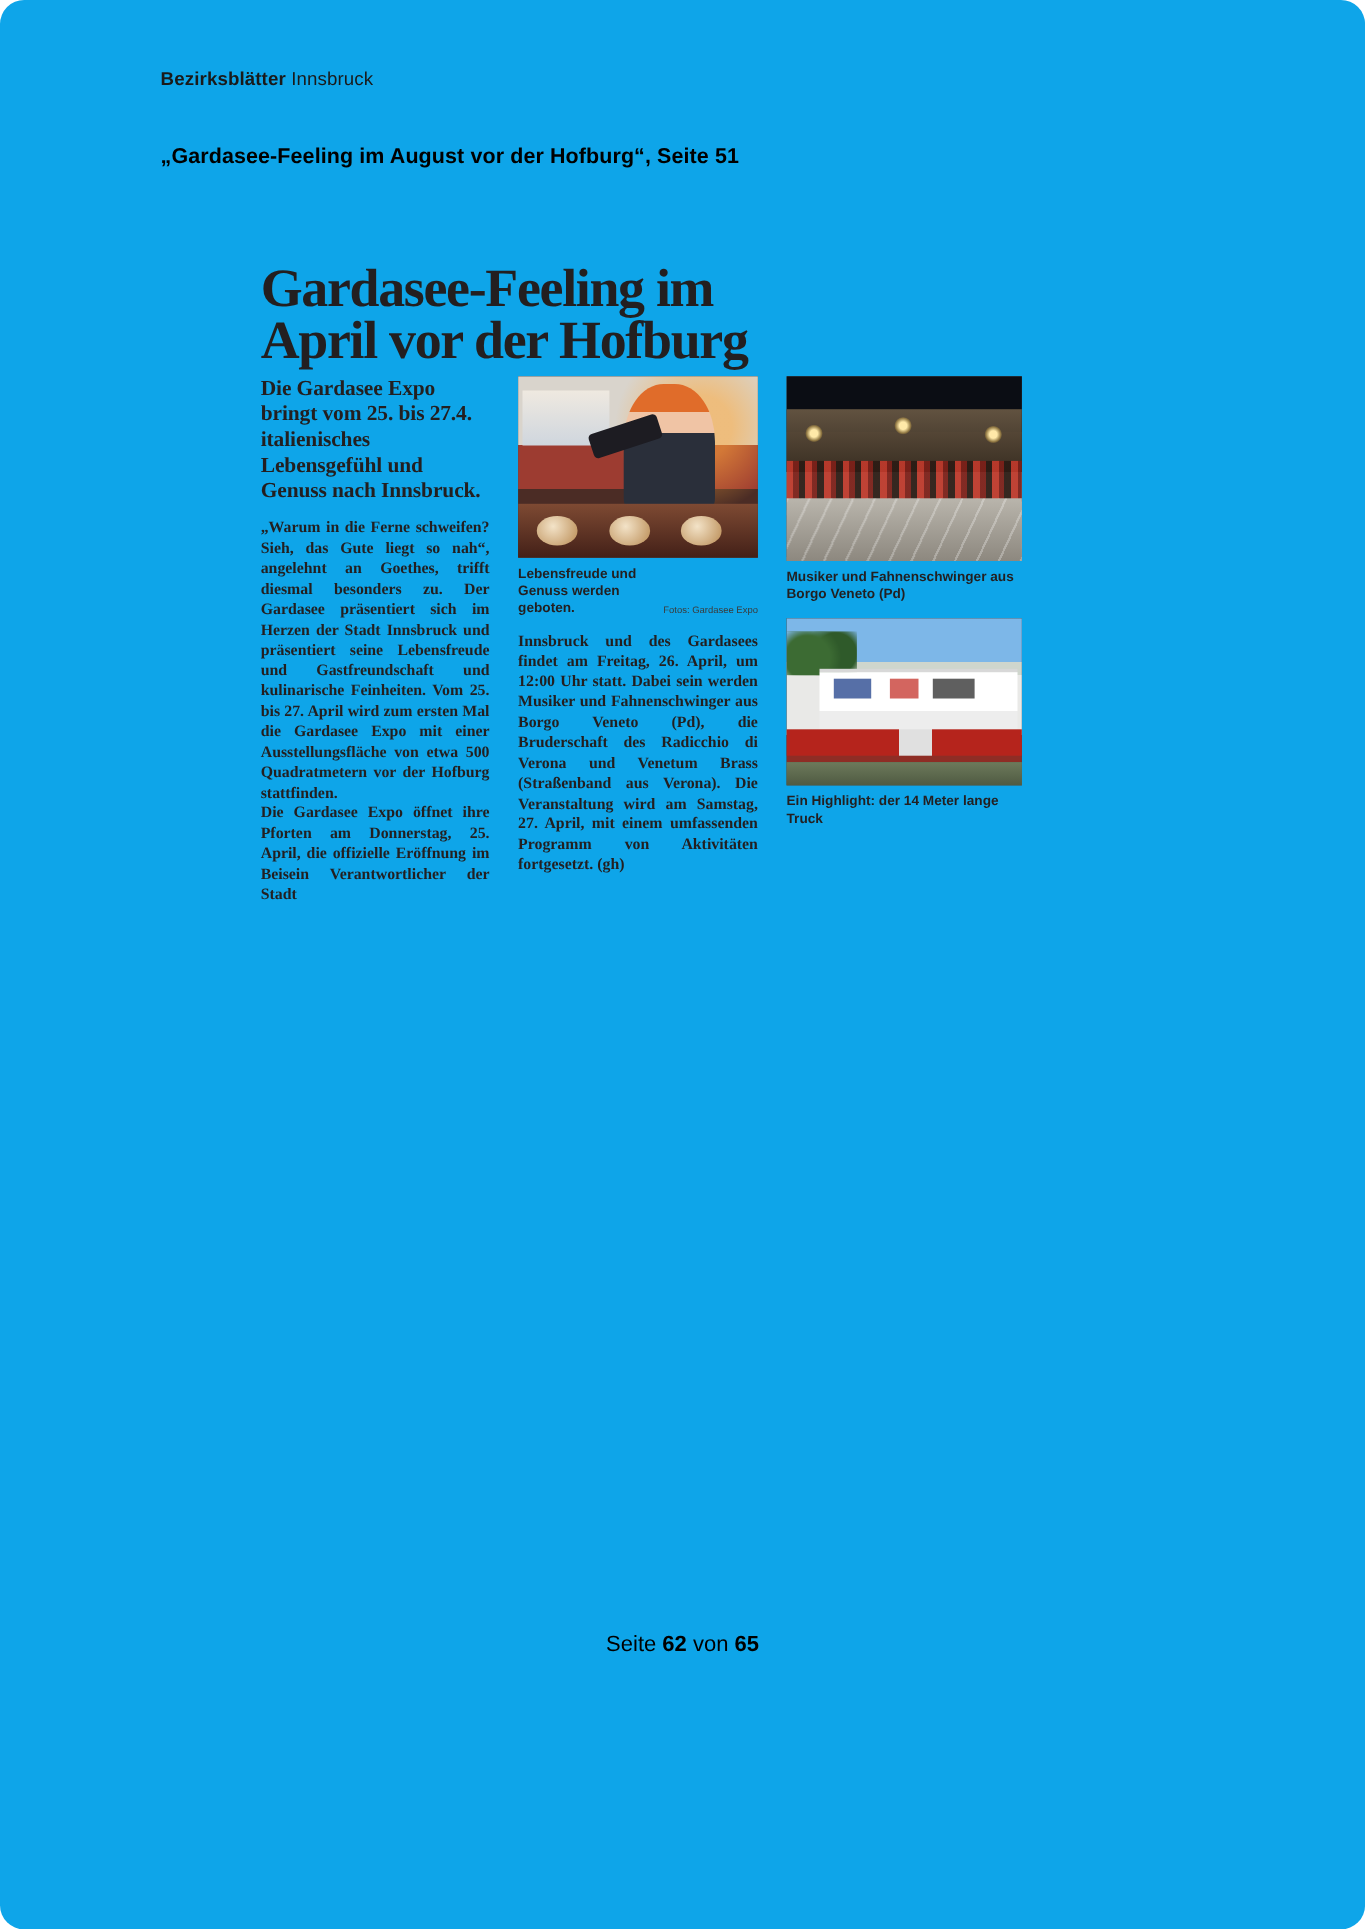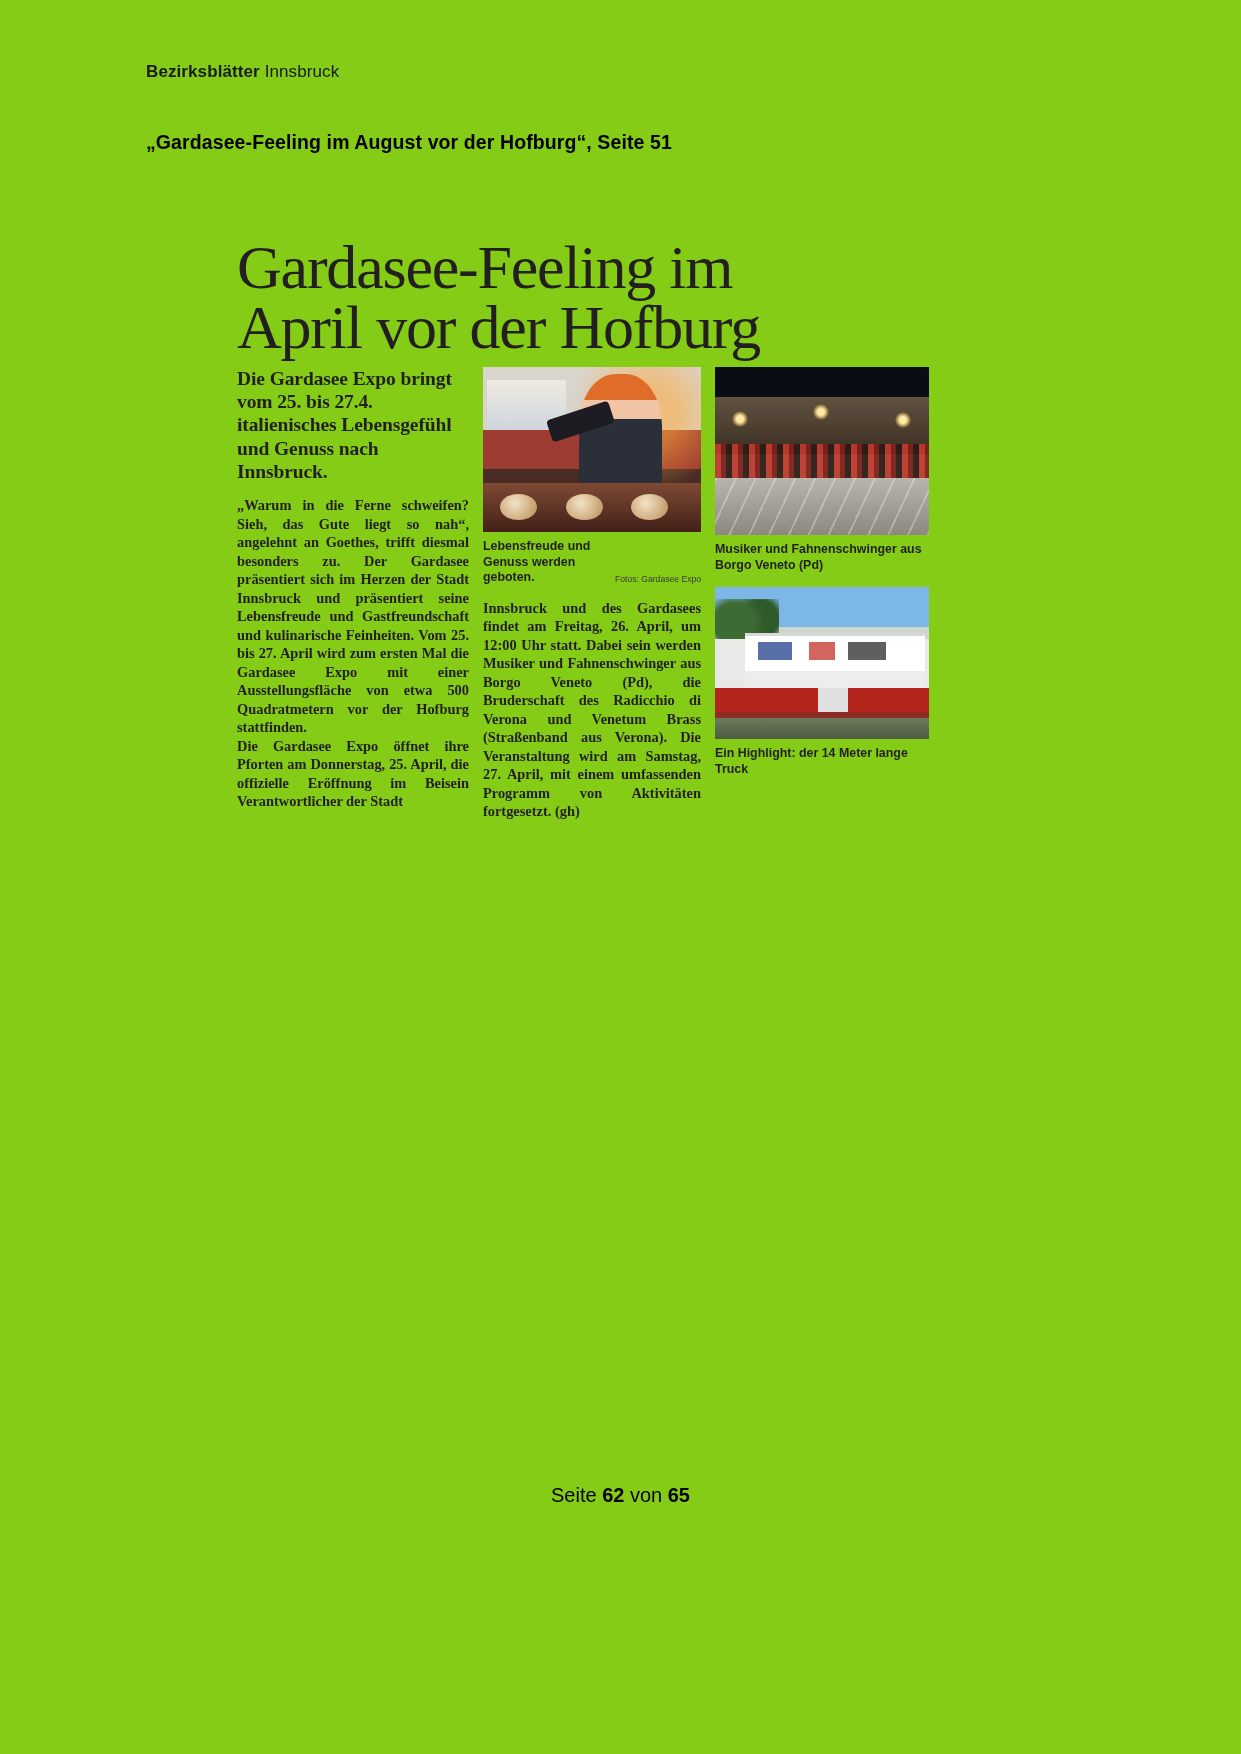--- a/index.html
+++ b/index.html
@@ -12,21 +12,22 @@
     height: 1754px;
     position: relative;
     font-family: "Liberation Sans", sans-serif;
     color: #000000;
     overflow: hidden;
   }
 
   .page {
     position: absolute;
     inset: 0;
-    background: #84cc16;
+    background: #0ea5e9;
+    border-radius: 22px;
   }
 
   
   .doc-header {
     position: absolute;
     left: 146px;
     top: 62px;
     font-size: 17px;
     letter-spacing: 0.1px;
     color: #1a1a1a;
@@ -47,32 +48,32 @@
   
   .clipping {
     position: absolute;
     left: 237px;
     top: 238px;
     width: 692px;
   }
 
   .headline {
     font-family: "Liberation Serif", serif;
-    font-weight: normal;
-    font-size: 62px;
+    font-weight: bold;
+    font-size: 49px;
     line-height: 0.96;
     letter-spacing: -1.2px;
     color: #231f20;
     margin: 0 0 10px 0;
   }
   .headline .l2 { display: block; }
 
   .body-grid {
     display: flex;
-    gap: 14px;
+    gap: 26px;
     align-items: flex-start;
     margin-top: 0;
   }
 
   .col-left { width: 232px; }
   .col-mid  { width: 218px; }
   .col-right{ width: 214px; }
 
   .lead {
     font-family: "Liberation Serif", serif;

